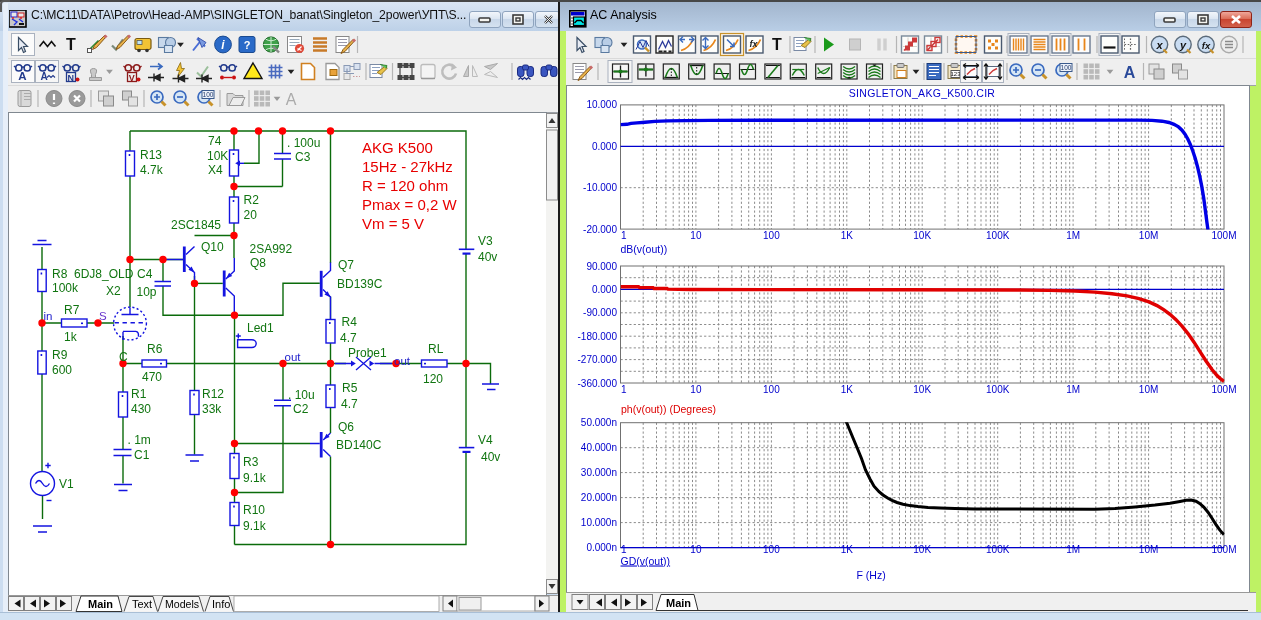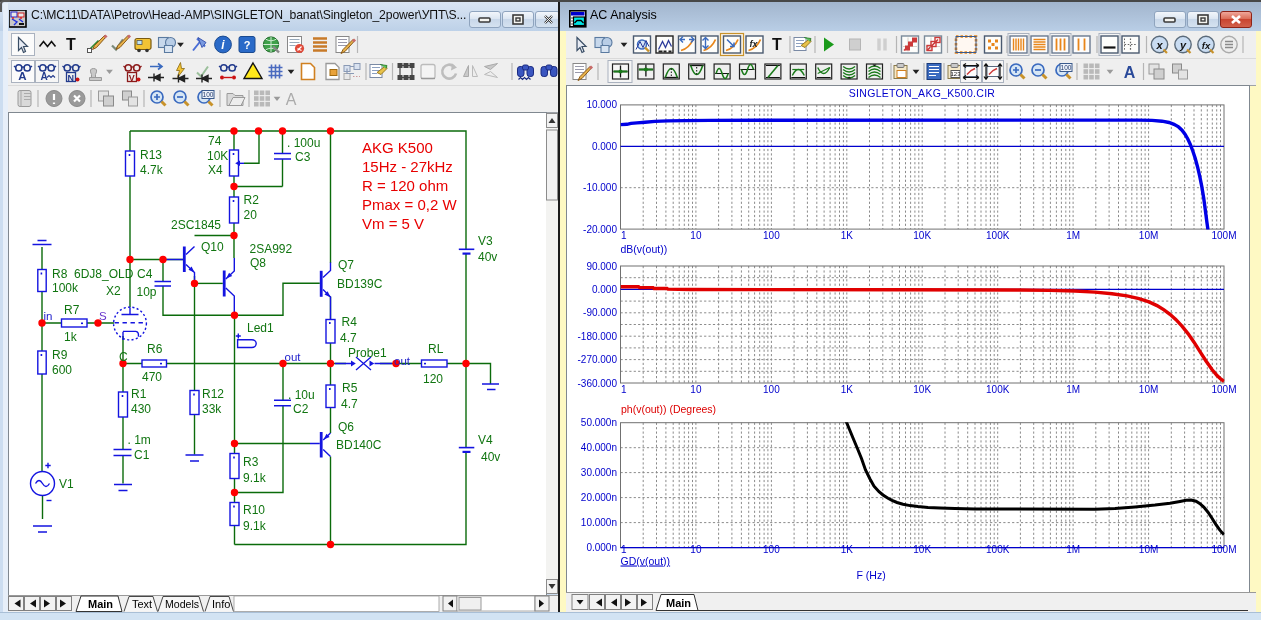--- a/index.html
+++ b/index.html
@@ -8,21 +8,21 @@
 .abs{position:absolute;}
 
 #lwin{position:absolute;left:0;top:0;width:558px;height:620px;background:#CCDDF0;}
 #lwin .tbar{position:absolute;left:0;top:2px;width:558px;height:29px;background:linear-gradient(#DAE5F3,#BDD1E8);}
 #lwin .ttext{position:absolute;left:31px;top:8px;width:437px;font-size:12.2px;letter-spacing:-0.12px;color:#101010;white-space:nowrap;overflow:hidden;}
 .capbtn{position:absolute;top:11px;width:30px;height:15px;border:1px solid #8FA4BE;border-radius:3px;background:linear-gradient(#F2F6FB 0%,#DCE6F2 45%,#C8D7E9 50%,#D5E2F0 100%);}
 .capbtn svg{position:absolute;left:0;top:0;}
 
 .toolrow{position:absolute;background:#EFEFEF;}
 
-#rwin{position:absolute;left:558px;top:0;width:703px;height:620px;background:#fef9c3;}
+#rwin{position:absolute;left:558px;top:0;width:703px;height:620px;background:#bef264;}
 #rwin .dborder{position:absolute;left:0;top:0;width:2px;height:612px;background:#1B1B1B;}
 #rwin .tbar{position:absolute;left:2px;top:2px;width:701px;height:29px;background:linear-gradient(#A2B5CD,#B9CEE6);}
 #rwin .ttext{position:absolute;left:32px;top:8px;font-size:12.5px;color:#000;}
 .capbtn.red{background:linear-gradient(#EFA79A 0%,#DC6E59 45%,#C94530 50%,#D2604A 100%);border-color:#8E2418;}
 
 #topedge{position:absolute;left:0;top:0;width:1261px;height:2px;background:#474747;}
 .clientborder{position:absolute;border:1px solid #808890;background:#fff;}
 .tabbar{position:absolute;background:#F0F0F0;}
 svg{display:block;}
 text{font-family:"Liberation Sans",sans-serif;}

